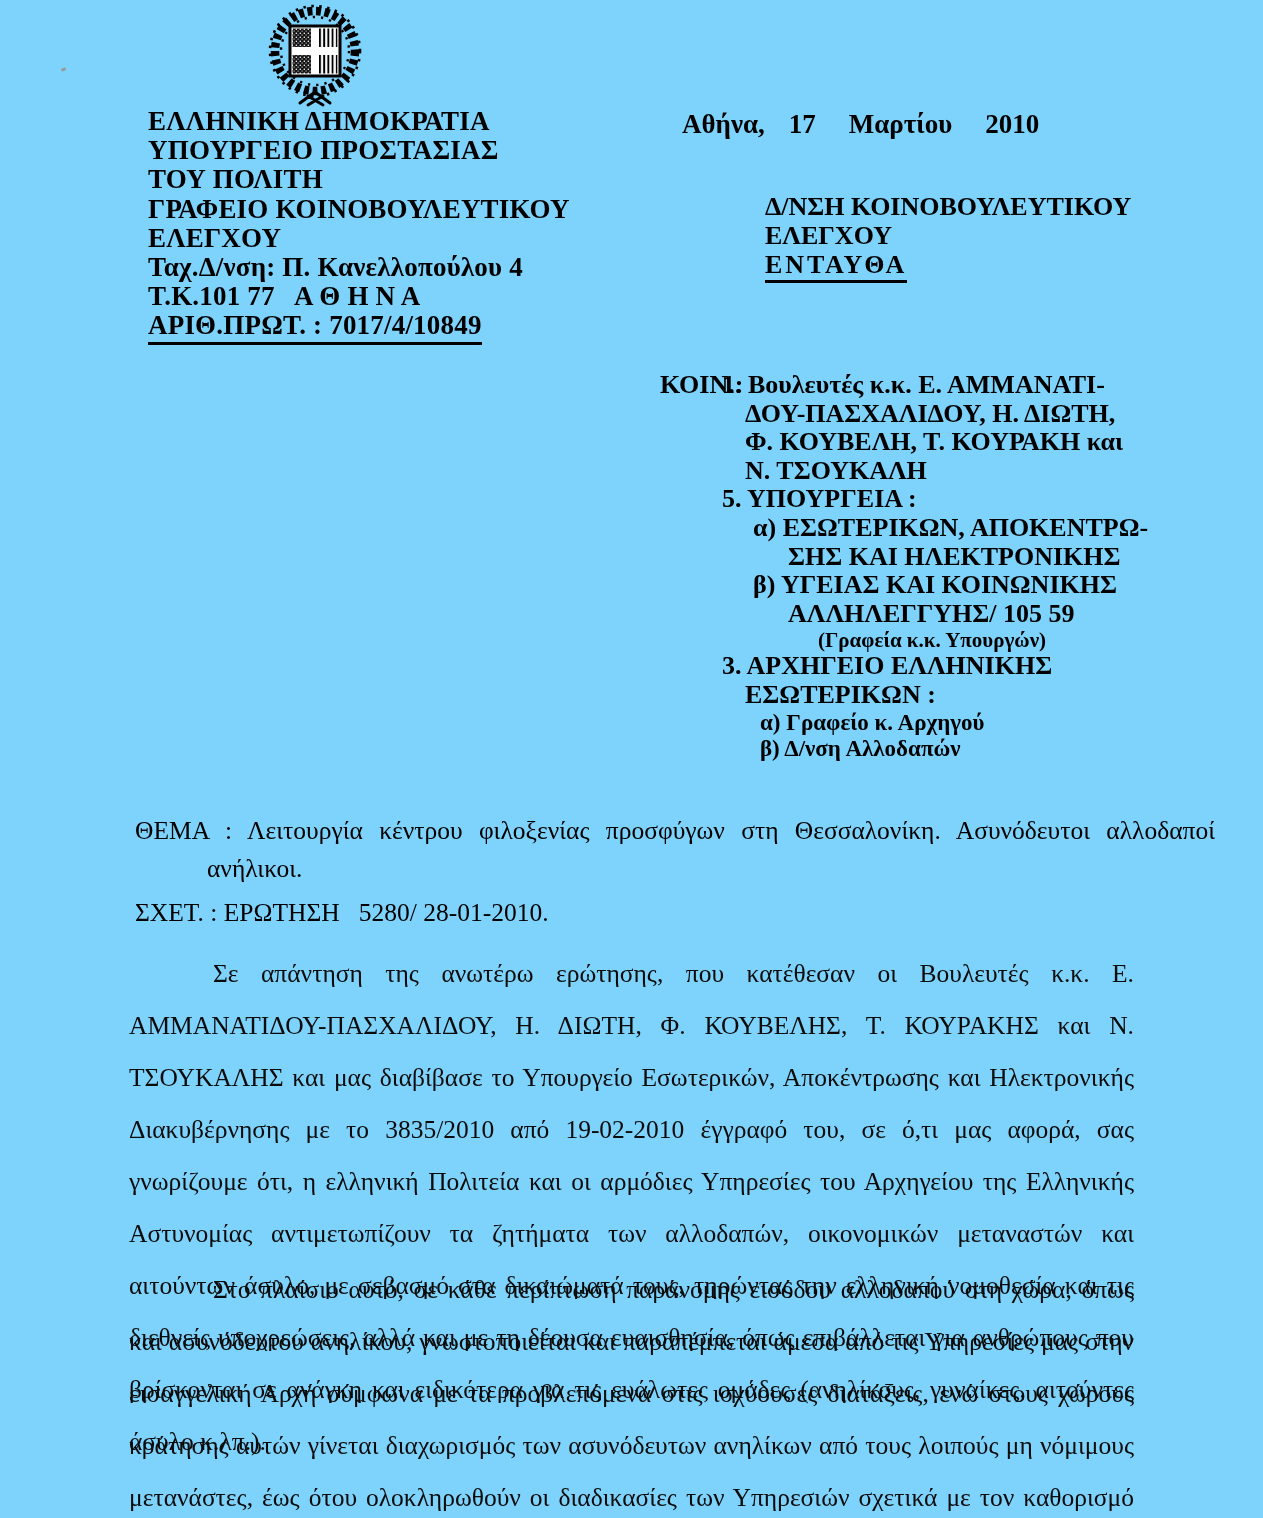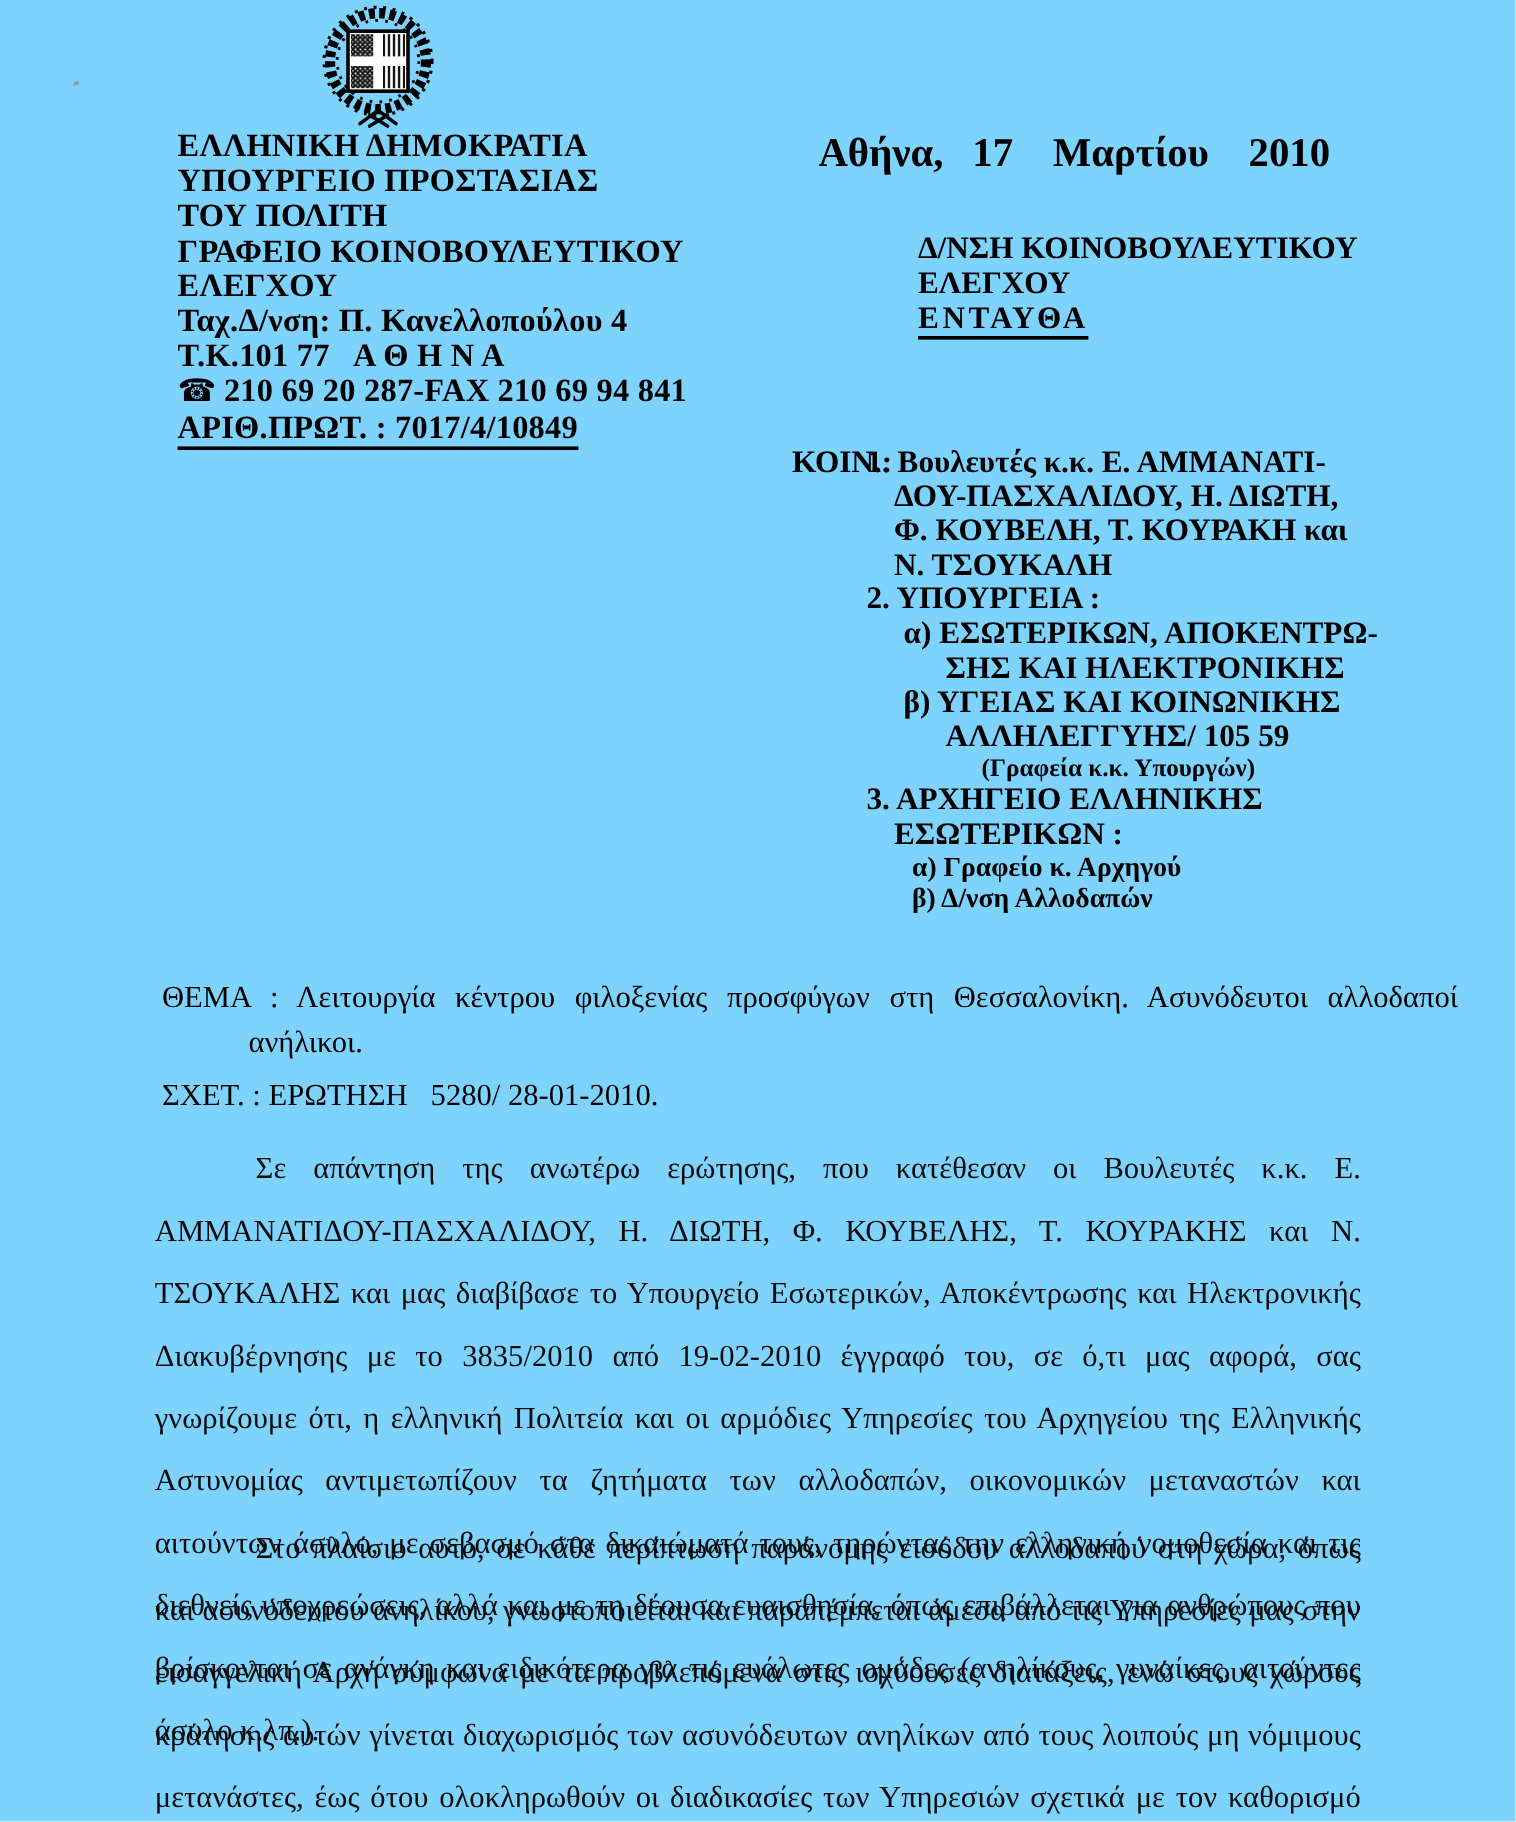--- a/index.html
+++ b/index.html
@@ -21,21 +21,21 @@
   .hdr-left{
     position:absolute;left:148px;top:107px;width:500px;
     font-weight:bold;font-size:27px;line-height:29.2px;
     letter-spacing:0.2px;white-space:nowrap;
   }
   .hdr-left .uline{display:inline-block;border-bottom:3px solid #000;padding-bottom:1px;}
   .phone-glyph{font-family:"DejaVu Sans", sans-serif;font-size:26px;margin-right:6px;}
   
   .date-row{
     position:absolute;left:682px;top:109px;
-    font-weight:bold;font-size:34px;display:flex;align-items:flex-end;white-space:nowrap;
+    font-weight:bold;font-size:27px;display:flex;align-items:flex-end;white-space:nowrap;
   }
   .date-row .g1{margin-right:24px;} .date-row .g2{margin-right:33px;} .date-row .g3{margin-right:33px;}
   
   .pros{
     position:absolute;left:660px;top:192px;width:560px;
     font-weight:bold;font-size:26px;line-height:29.2px;white-space:nowrap;
   }
   .pros .row1{display:flex;}
   .pros .lbl{width:105px;flex:0 0 105px;}
   .pros .cont{padding-left:105px;}
@@ -111,23 +111,20 @@
 
   <div class="hdr-left">
     <div>ΕΛΛΗΝΙΚΗ ΔΗΜΟΚΡΑΤΙΑ</div>
     <div>ΥΠΟΥΡΓΕΙΟ ΠΡΟΣΤΑΣΙΑΣ</div>
     <div>ΤΟΥ ΠΟΛΙΤΗ</div>
     <div>ΓΡΑΦΕΙΟ ΚΟΙΝΟΒΟΥΛΕΥΤΙΚΟΥ</div>
     <div>ΕΛΕΓΧΟΥ</div>
     <div>Ταχ.Δ/νση: Π. Κανελλοπούλου 4</div>
     <div>Τ.Κ.101 77&nbsp;&nbsp; Α Θ Η Ν Α</div>
     <div>
-      <span class="phone-glyph">☎</span><span>210 69 20 287-FAX 210 69 94 841</span>
-    </div>
-    <div>
       <span class="uline">ΑΡΙΘ.ΠΡΩΤ. : 7017/4/10849</span>
     </div>
   </div>
 
   <div class="date-row">
     <span class="g1">Αθήνα,</span>
     <span class="g2">17</span>
     <span class="g3">Μαρτίου</span>
     <span>2010</span>
   </div>
@@ -141,21 +138,21 @@
   </div>
 
   <div class="koin">
     <div class="row1">
       <span class="lbl">ΚΟΙΝ.:</span>
       <span>1. Βουλευτές κ.κ. Ε. ΑΜΜΑΝΑΤΙ-</span>
     </div>
     <div class="ind-text">ΔΟΥ-ΠΑΣΧΑΛΙΔΟΥ, Η. ΔΙΩΤΗ,</div>
     <div class="ind-text">Φ. ΚΟΥΒΕΛΗ, Τ. ΚΟΥΡΑΚΗ και</div>
     <div class="ind-text">Ν. ΤΣΟΥΚΑΛΗ</div>
-    <div class="ind-num">2. ΥΠΟΥΡΓΕΙΑ :</div>
+    <div class="ind-num">5. ΥΠΟΥΡΓΕΙΑ :</div>
     <div class="ind-letter">α) ΕΣΩΤΕΡΙΚΩΝ, ΑΠΟΚΕΝΤΡΩ-</div>
     <div class="ind-wrap">ΣΗΣ ΚΑΙ ΗΛΕΚΤΡΟΝΙΚΗΣ</div>
     <div class="ind-letter">β) ΥΓΕΙΑΣ ΚΑΙ ΚΟΙΝΩΝΙΚΗΣ</div>
     <div class="ind-wrap">ΑΛΛΗΛΕΓΓΥΗΣ/ 105 59</div>
     <div class="ind-note">(Γραφεία κ.κ. Υπουργών)</div>
     <div class="ind-num">3. ΑΡΧΗΓΕΙΟ ΕΛΛΗΝΙΚΗΣ</div>
     <div class="ind-text">ΕΣΩΤΕΡΙΚΩΝ :</div>
     <div class="ind-sub">α) Γραφείο κ. Αρχηγού</div>
     <div class="ind-sub">β) Δ/νση Αλλοδαπών</div>
   </div>

